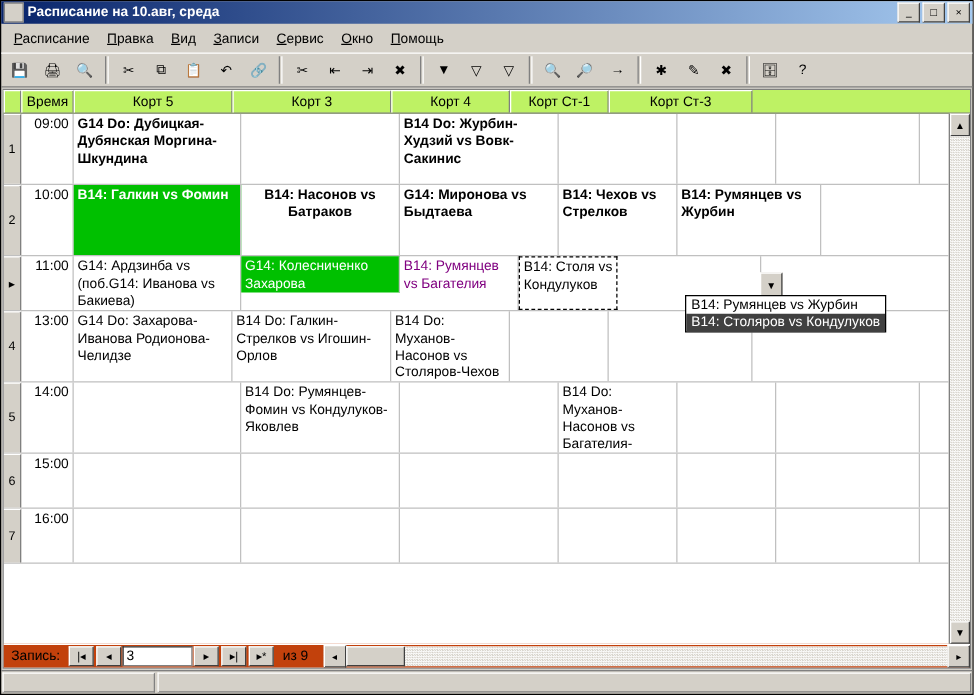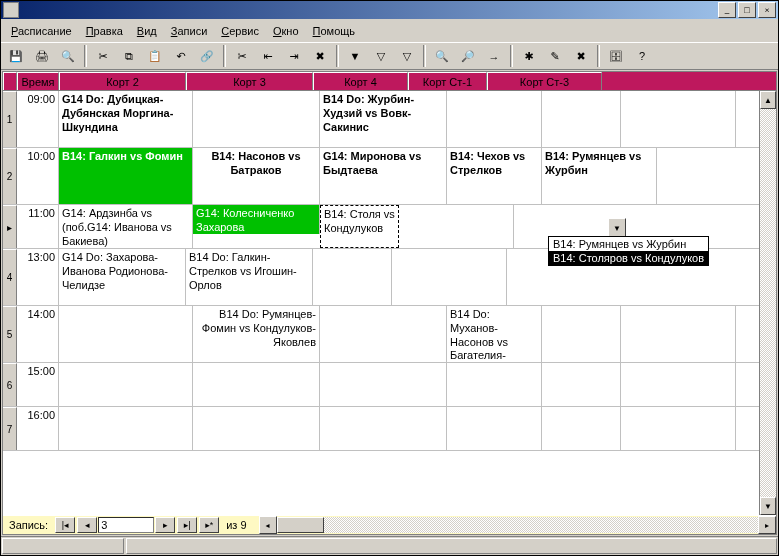--- a/index.html
+++ b/index.html
@@ -8,57 +8,58 @@
 .titlebar .ticon{width:14px;height:14px;margin-right:3px;background:#d4d0c8;border:1px solid #808080}
 .titlebar .spacer{flex:1}
 .winbtn{width:16px;height:14px;background:#d4d0c8;border:1px solid #fff;border-right-color:#404040;border-bottom-color:#404040;margin-left:2px;display:flex;align-items:center;justify-content:center;color:#000;font:bold 9px/1 Tahoma}
 .menubar{height:19px;display:flex;align-items:center;padding:2px 4px;gap:2px}
 .menuitem{padding:1px 6px;cursor:default}
 .menuitem u{text-decoration:underline}
 .toolbar{height:26px;border-top:1px solid #fff;border-bottom:1px solid #808080;display:flex;align-items:center;padding:0 3px;gap:2px}
 .tbtn{width:22px;height:22px;border:1px solid transparent;display:flex;align-items:center;justify-content:center}
 .tsep{width:1px;height:22px;border-left:1px solid #808080;border-right:1px solid #fff;margin:0 2px}
 .gridwrap{flex:1;display:flex;flex-direction:column;min-height:0;border:1px solid #808080;margin:1px;background:#fff}
-.gridhdr{display:flex;height:18px;background:#be185d;border-bottom:1px solid #808080}
+.gridhdr{display:flex;height:18px;background:#bef264;border-bottom:1px solid #808080}
 .gridhdr .hcell{border-right:1px solid #808080;border-top:1px solid #fff;border-left:1px solid #fff;display:flex;align-items:center;justify-content:center;font-size:11px;box-sizing:border-box}
 .gridbody{flex:1;display:flex;min-height:0;position:relative}
 .rows{flex:1;overflow:hidden;position:relative}
 .row{display:flex;border-bottom:1px solid #c0c0c0}
 .rownum{width:14px;background:#d4d0c8;border-right:1px solid #808080;display:flex;align-items:center;justify-content:center;font-size:10px;box-sizing:border-box;border-top:1px solid #fff}
 .timec{width:42px;border-right:1px solid #c0c0c0;display:flex;align-items:flex-start;justify-content:flex-end;padding:2px 3px;font-size:11px;box-sizing:border-box}
 .cell{border-right:1px solid #c0c0c0;padding:2px 3px;font-size:11px;box-sizing:border-box;overflow:hidden;line-height:1.25;word-wrap:break-word}
 .bold{font-weight:bold}
 .green{background:#00c000;color:#fff}
 .purple{color:#800080}
 .dashborder{border:1px dashed #000}
 .vscroll{width:16px;background:#d4d0c8;border-left:1px solid #808080;display:flex;flex-direction:column}
 .sbtn{height:16px;background:#d4d0c8;border:1px solid #fff;border-right-color:#404040;border-bottom-color:#404040;display:flex;align-items:center;justify-content:center;font-size:8px}
 .strack{flex:1;background:repeating-conic-gradient(#d4d0c8 0 25%,#fff 0 50%) 0/2px 2px}
 .dropdown{position:absolute;background:#fff;border:1px solid #000;z-index:10;font-size:11px}
 .dropdown div{padding:1px 4px;white-space:nowrap}
-.dropdown .sel{background:#000000;color:#fff}
+.dropdown .sel{background:#404040;color:#fff}
 .ddarrow{position:absolute;width:16px;height:18px;background:#d4d0c8;border:1px solid #fff;border-right-color:#404040;border-bottom-color:#404040;display:flex;align-items:center;justify-content:center;font-size:8px;z-index:9}
-.footer{height:18px;background:#fef9c3;border-top:1px solid #fff;display:flex;align-items:center;font-size:11px}
+.footer{height:18px;background:#c2410c;border-top:1px solid #fff;display:flex;align-items:center;font-size:11px}
 .footer .lbl{padding:0 6px}
 .navb{width:18px;height:14px;background:#d4d0c8;border:1px solid #fff;border-right-color:#404040;border-bottom-color:#404040;display:flex;align-items:center;justify-content:center;font-size:9px;margin:0 1px}
 .recinput{width:50px;height:14px;border:1px inset #808080;background:#fff;padding:0 2px;font-size:11px}
 .hscroll{flex:1;height:16px;background:repeating-conic-gradient(#d4d0c8 0 25%,#fff 0 50%) 0/2px 2px;margin-left:6px;display:flex;align-items:center}
 .hscroll .sbtn{width:16px;height:16px}
 .hscroll .thumb{width:45px;height:14px;background:#d4d0c8;border:1px solid #fff;border-right-color:#404040;border-bottom-color:#404040}
 .statusbar{height:18px;border-top:1px solid #808080;display:flex}
 .statusbar .pane{border:1px solid #808080;border-top-color:#fff;border-left-color:#fff;margin:1px;flex:1}
 .statusbar .pane:first-child{flex:0 0 120px}
 </style>
 </head>
 <body>
 
 <div class="window">
 
   <div class="titlebar">
     <div class="ticon"></div>
+    <span>Расписание на 10.авг, среда</span>
     <div class="spacer"></div>
     <div class="winbtn">_</div>
     <div class="winbtn">□</div>
     <div class="winbtn">×</div>
   </div>
 
   <div class="menubar" id="menubar">
       <span class="menuitem"><u>Р</u>асписание</span>
       <span class="menuitem"><u>П</u>равка</span>
       <span class="menuitem"><u>В</u>ид</span>
@@ -97,21 +98,21 @@
       <div class="tbtn">✖</div>
       <div class="tsep"></div>
       <div class="tbtn">🗄</div>
       <div class="tbtn">?</div>
     </div>
 
   <div class="gridwrap">
     <div class="gridhdr" id="gridhdr">
         <div class="hcell" style="width: 14px;"></div>
         <div class="hcell" style="width: 42px;">Время</div>
-        <div class="hcell" style="width: 127px;">Корт 2</div>
+        <div class="hcell" style="width: 127px;">Корт 5</div>
         <div class="hcell" style="width: 127px;">Корт 3</div>
         <div class="hcell" style="width: 95px;">Корт 4</div>
         <div class="hcell" style="width: 79px;">Корт Ст-1</div>
         <div class="hcell" style="width: 115px;">Корт Ст-3</div>
       </div>
     <div class="gridbody">
       <div class="rows" id="rows">
         <div class="ddarrow" style="top:127px;left:605px">▼</div>
         <div class="dropdown" id="dropdown" style="top: 145px; left: 545px;">
             <div>B14: Румянцев vs Журбин</div>
@@ -134,36 +135,38 @@
             <div class="cell bold" style="width: 127px; height: 56px; text-align: center;">B14: Насонов vs Батраков</div>
             <div class="cell bold" style="width: 127px; height: 56px;">G14: Миронова vs Быдтаева</div>
             <div class="cell bold" style="width: 95px; height: 56px;">B14: Чехов vs Стрелков</div>
             <div class="cell bold" style="width: 115px; height: 56px;">B14: Румянцев vs Журбин</div>
           </div>
           <div class="row" style="height: 43px;">
             <div class="rownum" style="height: 43px;">▸</div>
             <div class="timec" style="height: 43px;">11:00</div>
             <div class="cell " style="width: 134px; height: 43px;">G14: Ардзинба vs (поб.G14: Иванова vs Бакиева)</div>
             <div class="cell green" style="width: 127px; height: 29px;">G14: Колесниченко Захарова</div>
+            <div class="cell purple" style="width: 95px; height: 43px;">B14: Румянцев vs Багателия</div>
             <div class="cell dashborder" style="width: 79px; height: 43px;">B14: Столя vs Кондулуков</div>
             <div class="cell " style="width: 115px; height: 43px;"></div>
           </div>
           <div class="row" style="height: 56px;">
             <div class="rownum" style="height: 56px;">4</div>
             <div class="timec" style="height: 56px;">13:00</div>
             <div class="cell " style="width: 127px; height: 56px;">G14 Do: Захарова-Иванова Родионова-Челидзе</div>
             <div class="cell " style="width: 127px; height: 56px;">B14 Do: Галкин-Стрелков vs Игошин-Орлов</div>
+            <div class="cell " style="width: 95px; height: 56px;">B14 Do: Муханов-Насонов vs Столяров-Чехов</div>
             <div class="cell " style="width: 79px; height: 56px;"></div>
             <div class="cell " style="width: 115px; height: 56px;"></div>
           </div>
           <div class="row" style="height: 56px;">
             <div class="rownum" style="height: 56px;">5</div>
             <div class="timec" style="height: 56px;">14:00</div>
             <div class="cell " style="width: 134px; height: 56px;"></div>
-            <div class="cell " style="width: 127px; height: 56px; text-align: right;">B14 Do: Румянцев-Фомин vs Кондулуков-Яковлев</div>
+            <div class="cell " style="width: 127px; height: 56px;">B14 Do: Румянцев-Фомин vs Кондулуков-Яковлев</div>
             <div class="cell " style="width: 127px; height: 56px;"></div>
             <div class="cell " style="width: 95px; height: 56px;">B14 Do: Муханов-Насонов vs Багателия-Румянцев</div>
             <div class="cell " style="width: 79px; height: 56px;"></div>
             <div class="cell " style="width: 115px; height: 56px;"></div>
           </div>
           <div class="row" style="height: 43px;">
             <div class="rownum" style="height: 43px;">6</div>
             <div class="timec" style="height: 43px; text-align: center;">15:00</div>
             <div class="cell " style="width: 134px; height: 43px;"></div>
             <div class="cell " style="width: 127px; height: 43px;"></div>

